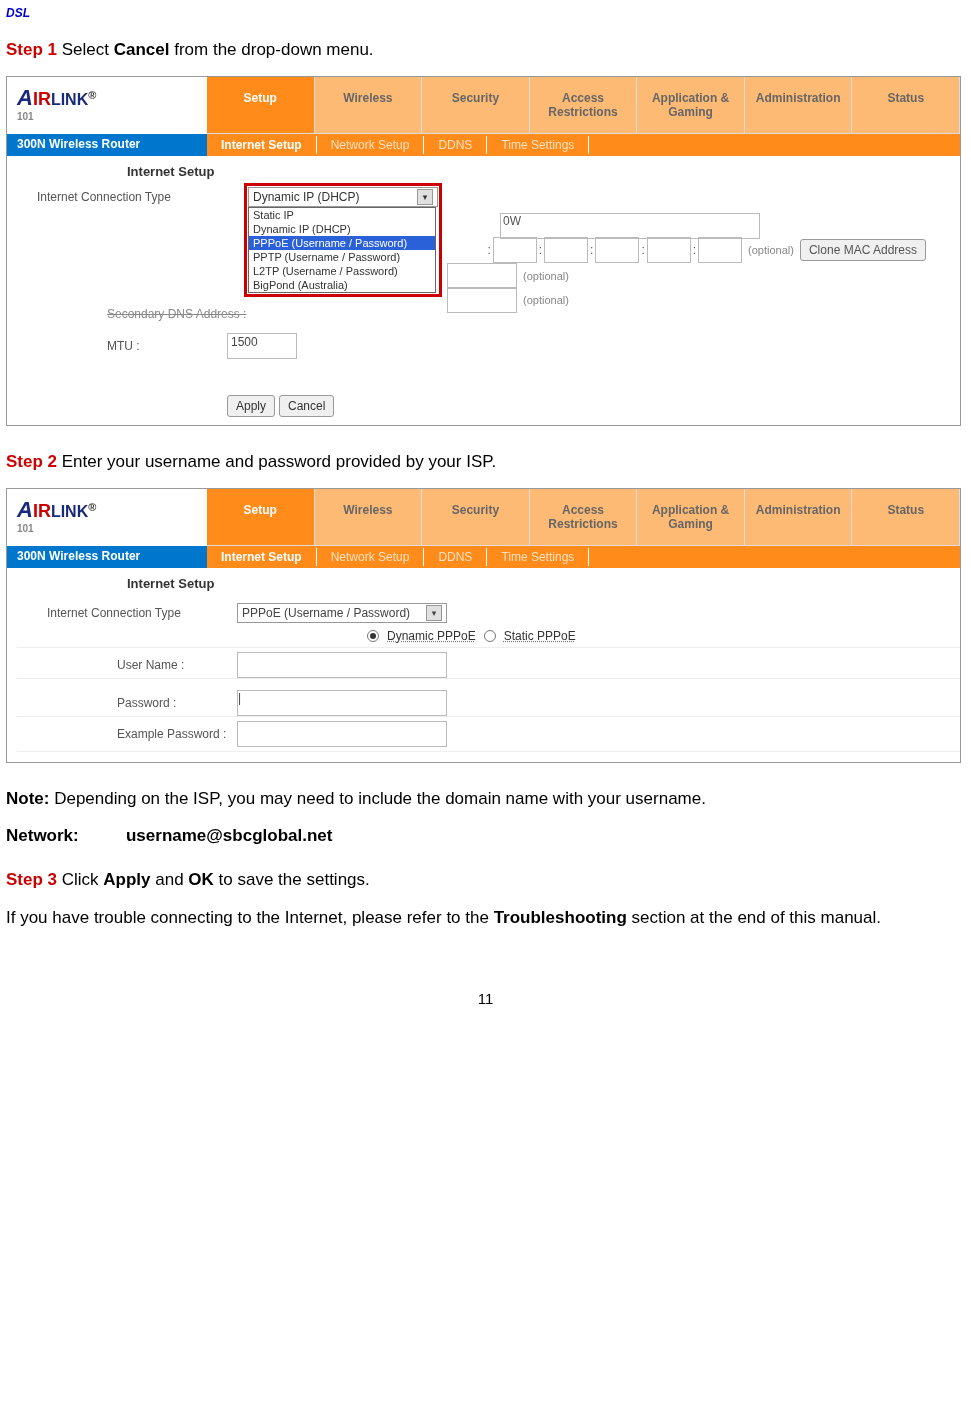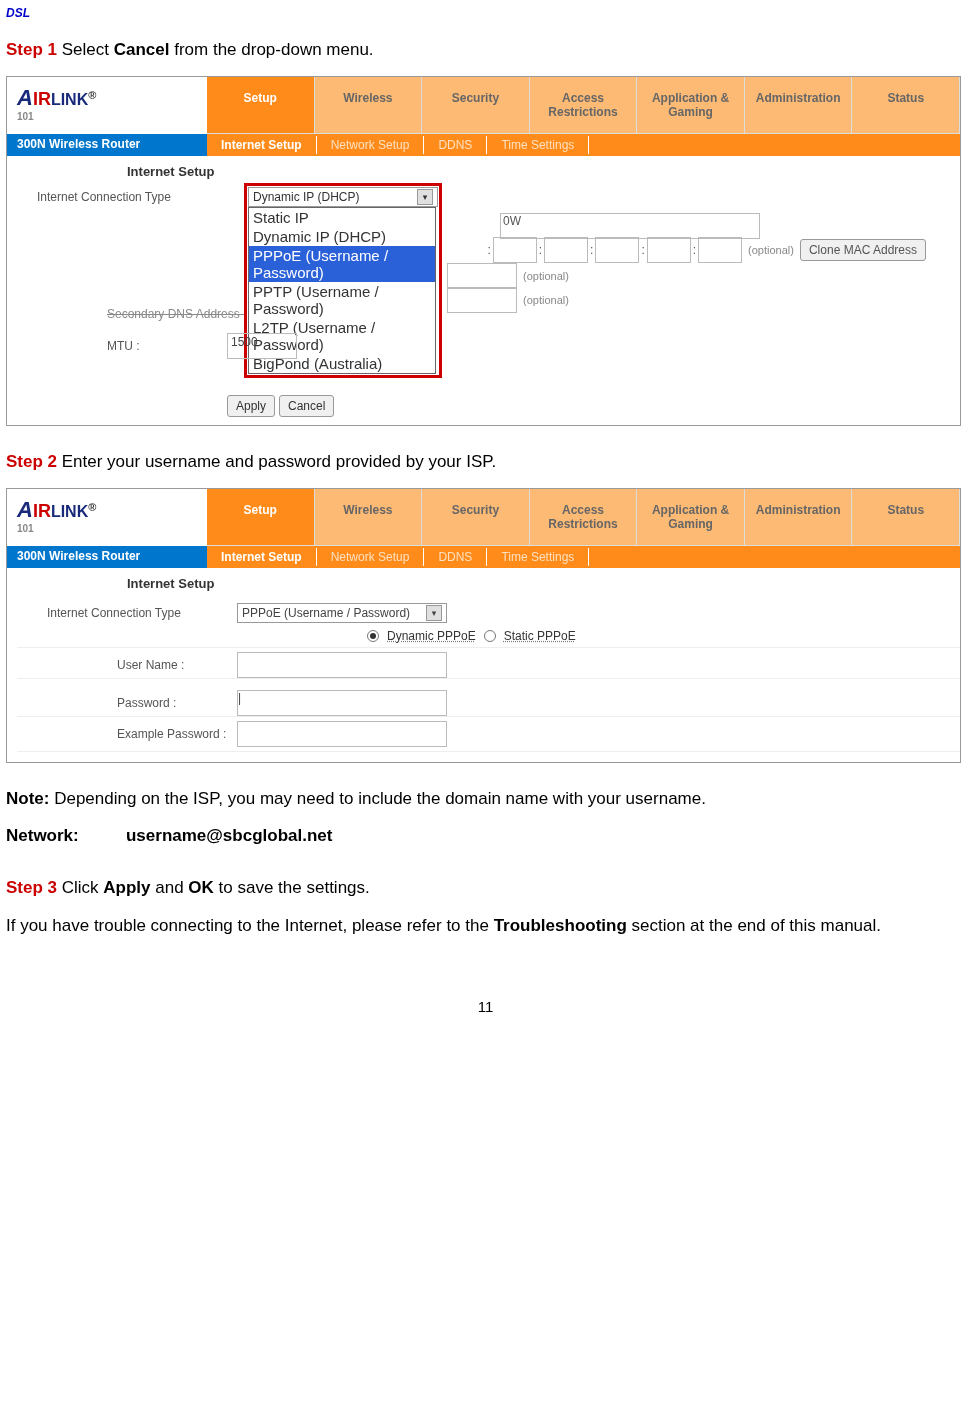--- a/index.html
+++ b/index.html
@@ -28,21 +28,21 @@
   .subnav-item.sel { color: #fff; font-weight: bold; }
   .subnav-item.dim { color: #ffe0c0; }
   .section-title { font-weight: bold; font-size: 13px; padding: 8px 0 6px 120px; }
   .form-area { padding: 4px 0 10px 10px; position: relative; }
   .form-row { display: flex; align-items: center; min-height: 24px; font-size: 12px; color: #444; }
   .label-col { width: 220px; text-align: left; padding-left: 30px; color: #555; }
   .field-col { display: flex; align-items: center; gap: 4px; }
   .dropdown { border: 1px solid #999; background: #fff; font-size: 12px; padding: 1px 4px; height: 20px; display: flex; align-items: center; width: 190px; justify-content: space-between; }
   .dd-wrap { border: 3px solid #cc0000; padding: 1px; }
   .dd-arrow { width: 16px; height: 16px; background: #e0e0e0; border: 1px solid #999; display: flex; align-items: center; justify-content: center; font-size: 9px; }
-  .dd-list { border: 1px solid #666; background: #fff; width: 188px; font-size: 15px; position: relative; }
+  .dd-list { border: 1px solid #666; background: #fff; width: 188px; font-size: 11px; position: relative; }
   .dd-opt { padding: 1px 4px; }
   .dd-opt.hl { background: #2a60d8; color: #fff; }
   .field-input { border: 1px solid #bbb; background: #fff; height: 26px; width: 260px; font-size: 12px; }
   .small-input { border: 1px solid #bbb; height: 26px; width: 44px; font-size: 12px; }
   .optional { color: #888; font-size: 11px; padding-left: 6px; }
   .btn { border: 1px solid #999; background: #f0f0f0; padding: 2px 8px; font-size: 12px; border-radius: 3px; margin-right: 4px; height: 22px; display: inline-flex; align-items: center; }
   .btn-row { padding: 10px 0 8px 220px; display: flex; }
   .clone-btn { margin-left: 6px; }
   .mac-row-right { display:flex; align-items:center; }
   .colon { padding: 0 2px; }
@@ -230,21 +230,21 @@
   <p class="body-line">
     <span class="bold">Note:</span><span> Depending on the ISP, you may need to include the domain name with your username.</span>
   </p>
 
   <p class="body-line">
     <span class="bold">Network:</span>
     &nbsp;&nbsp;&nbsp;&nbsp;&nbsp;&nbsp;&nbsp;&nbsp;
     <span class="bold">username@sbcglobal.net</span>
   </p>
 
-  <p class="body-line" style="margin-top:28px;">
+  <p class="body-line" style="margin-top:20px;">
     <span class="step-red">Step 3</span><span> Click </span><span class="bold">Apply</span><span> and </span><span class="bold">OK</span><span> to save the settings.</span>
   </p>
 
   <p class="body-line">
     <span>If you have trouble connecting to the Internet, please refer to the </span><span class="bold">Troubleshooting</span><span> section at the end of this manual.</span>
   </p>
 
   <div class="page-num">11</div>
 </div>
 

